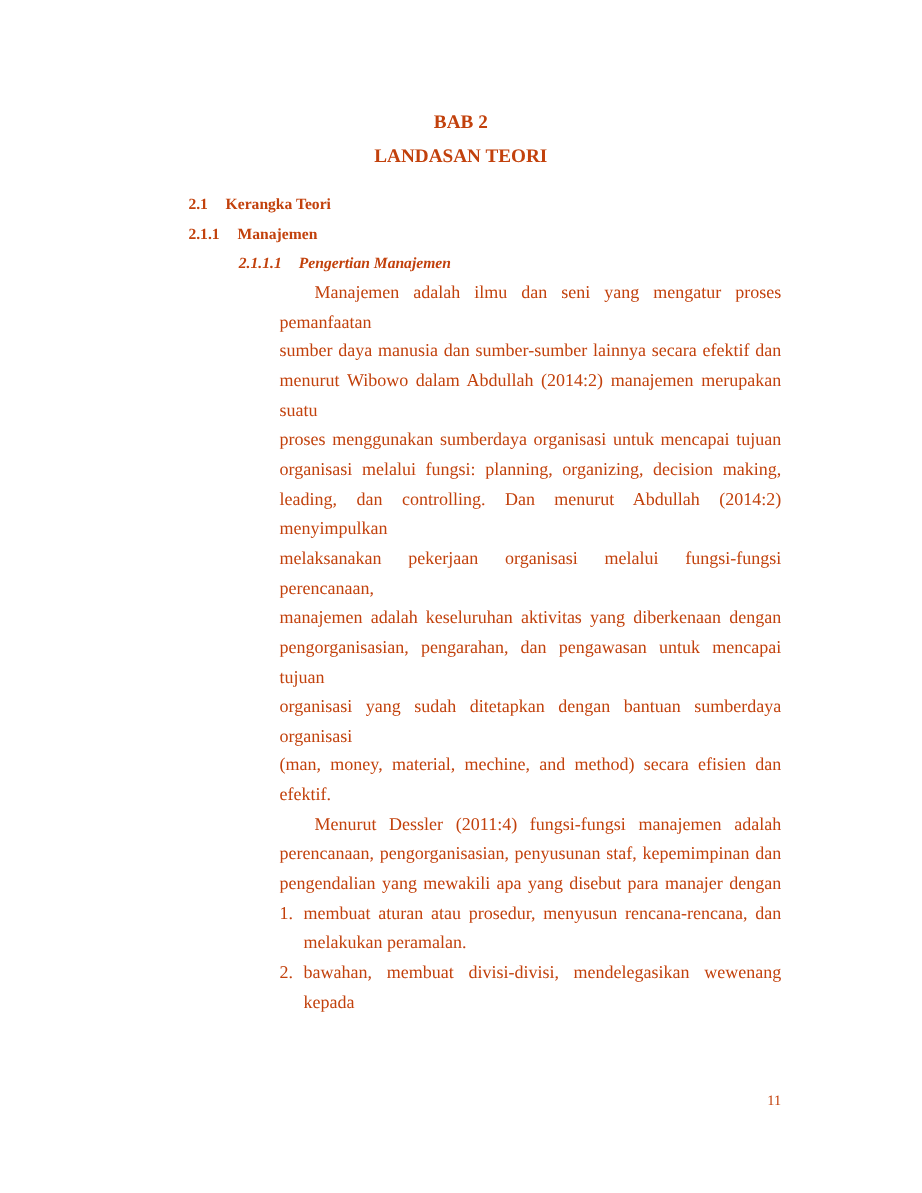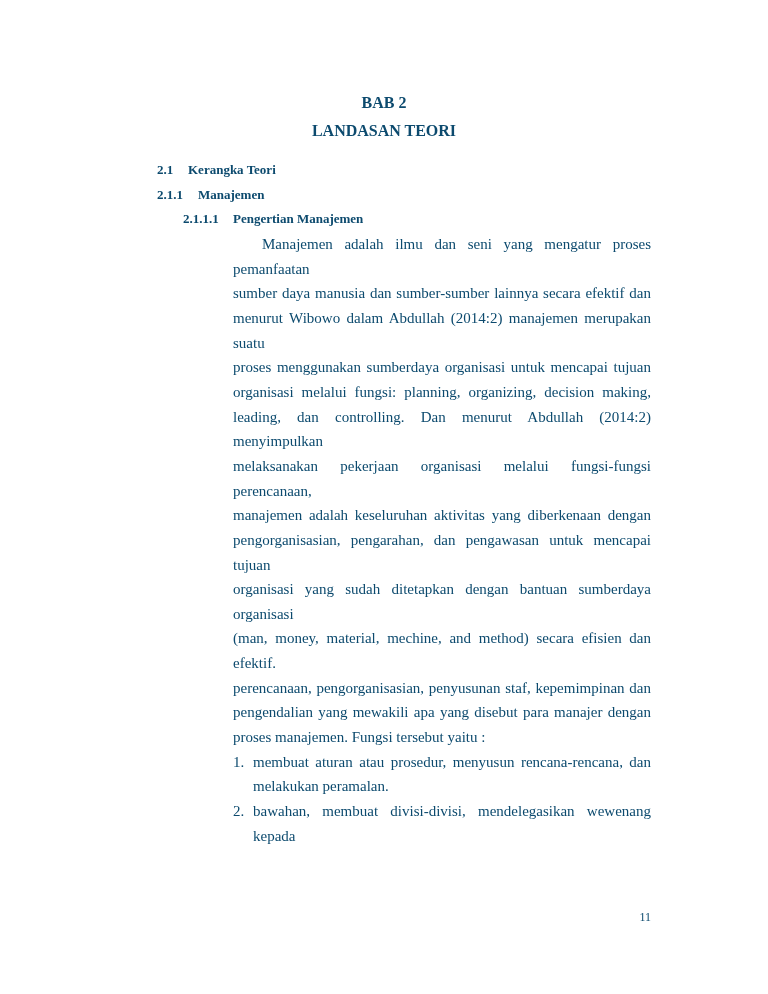--- a/index.html
+++ b/index.html
@@ -1,42 +1,42 @@
 <!DOCTYPE html>
 <html><head>
 <meta charset="utf-8">
 <style>
   html, body { margin: 0; padding: 0; background: #ffffff; }
   .page {
     position: relative;
     width: 768px;
     height: 994px;
     background: #ffffff;
-    color: #0c4a6e;
+    color: #c2410c;
     font-family: "Liberation Serif", "DejaVu Serif", serif;
     font-size: 15px;
     overflow: hidden;
   }
   .title-block {
     padding-top: 89px;
     text-align: center;
     font-weight: bold;
     font-size: 16px;
     line-height: 28px;
   }
   .content {
     margin: 13px 117px 0 157px; 
     line-height: 24.65px;
   }
   .h { display: flex; font-weight: bold; font-size: 13px; }
   .h .num { flex: 0 0 auto; }
   .numA  { width: 31px; }  
   .numB  { width: 41px; }  
   .numC  { width: 50px; }  
-  .h3 { margin-left: 26px; } 
+  .h3 { margin-left: 42px; font-style: italic; } 
   .para { margin-left: 76px; } 
   .ln { text-align: justify; text-align-last: justify; text-justify: inter-word; }
   .ln.end { text-align-last: left; }
   .ind { text-indent: 29px; }
   .list { margin-left: 76px; }
   .li { display: flex; }
   .li-num { flex: 0 0 20px; width: 20px; }
   .li-lines { flex: 1; min-width: 0; }
   .page-number {
     position: absolute;
@@ -83,23 +83,23 @@
       <div class="ln">leading, dan controlling. Dan menurut Abdullah (2014:2) menyimpulkan</div>
       <div class="ln">melaksanakan pekerjaan organisasi melalui fungsi-fungsi perencanaan,</div>
       <div class="ln">manajemen adalah keseluruhan aktivitas yang diberkenaan dengan</div>
       <div class="ln">pengorganisasian, pengarahan, dan pengawasan untuk mencapai tujuan</div>
       <div class="ln">organisasi yang sudah ditetapkan dengan bantuan sumberdaya organisasi</div>
       <div class="ln end">(man, money, material, mechine, and method) secara efisien dan efektif.</div>
     </div>
 
 
     <div class="para">
+      <div class="ln ind">Menurut Dessler (2011:4) fungsi-fungsi manajemen adalah</div>
       <div class="ln">perencanaan, pengorganisasian, penyusunan staf, kepemimpinan dan</div>
       <div class="ln">pengendalian yang mewakili apa yang disebut para manajer dengan</div>
-      <div class="ln end">proses manajemen. Fungsi tersebut yaitu :</div>
     </div>
 
     <div class="list">
 
       <div class="li">
         <span class="li-num">1.</span>
         <div class="li-lines">
           <div class="ln">membuat aturan atau prosedur, menyusun rencana-rencana, dan</div>
           <div class="ln end">melakukan peramalan.</div>
         </div>

